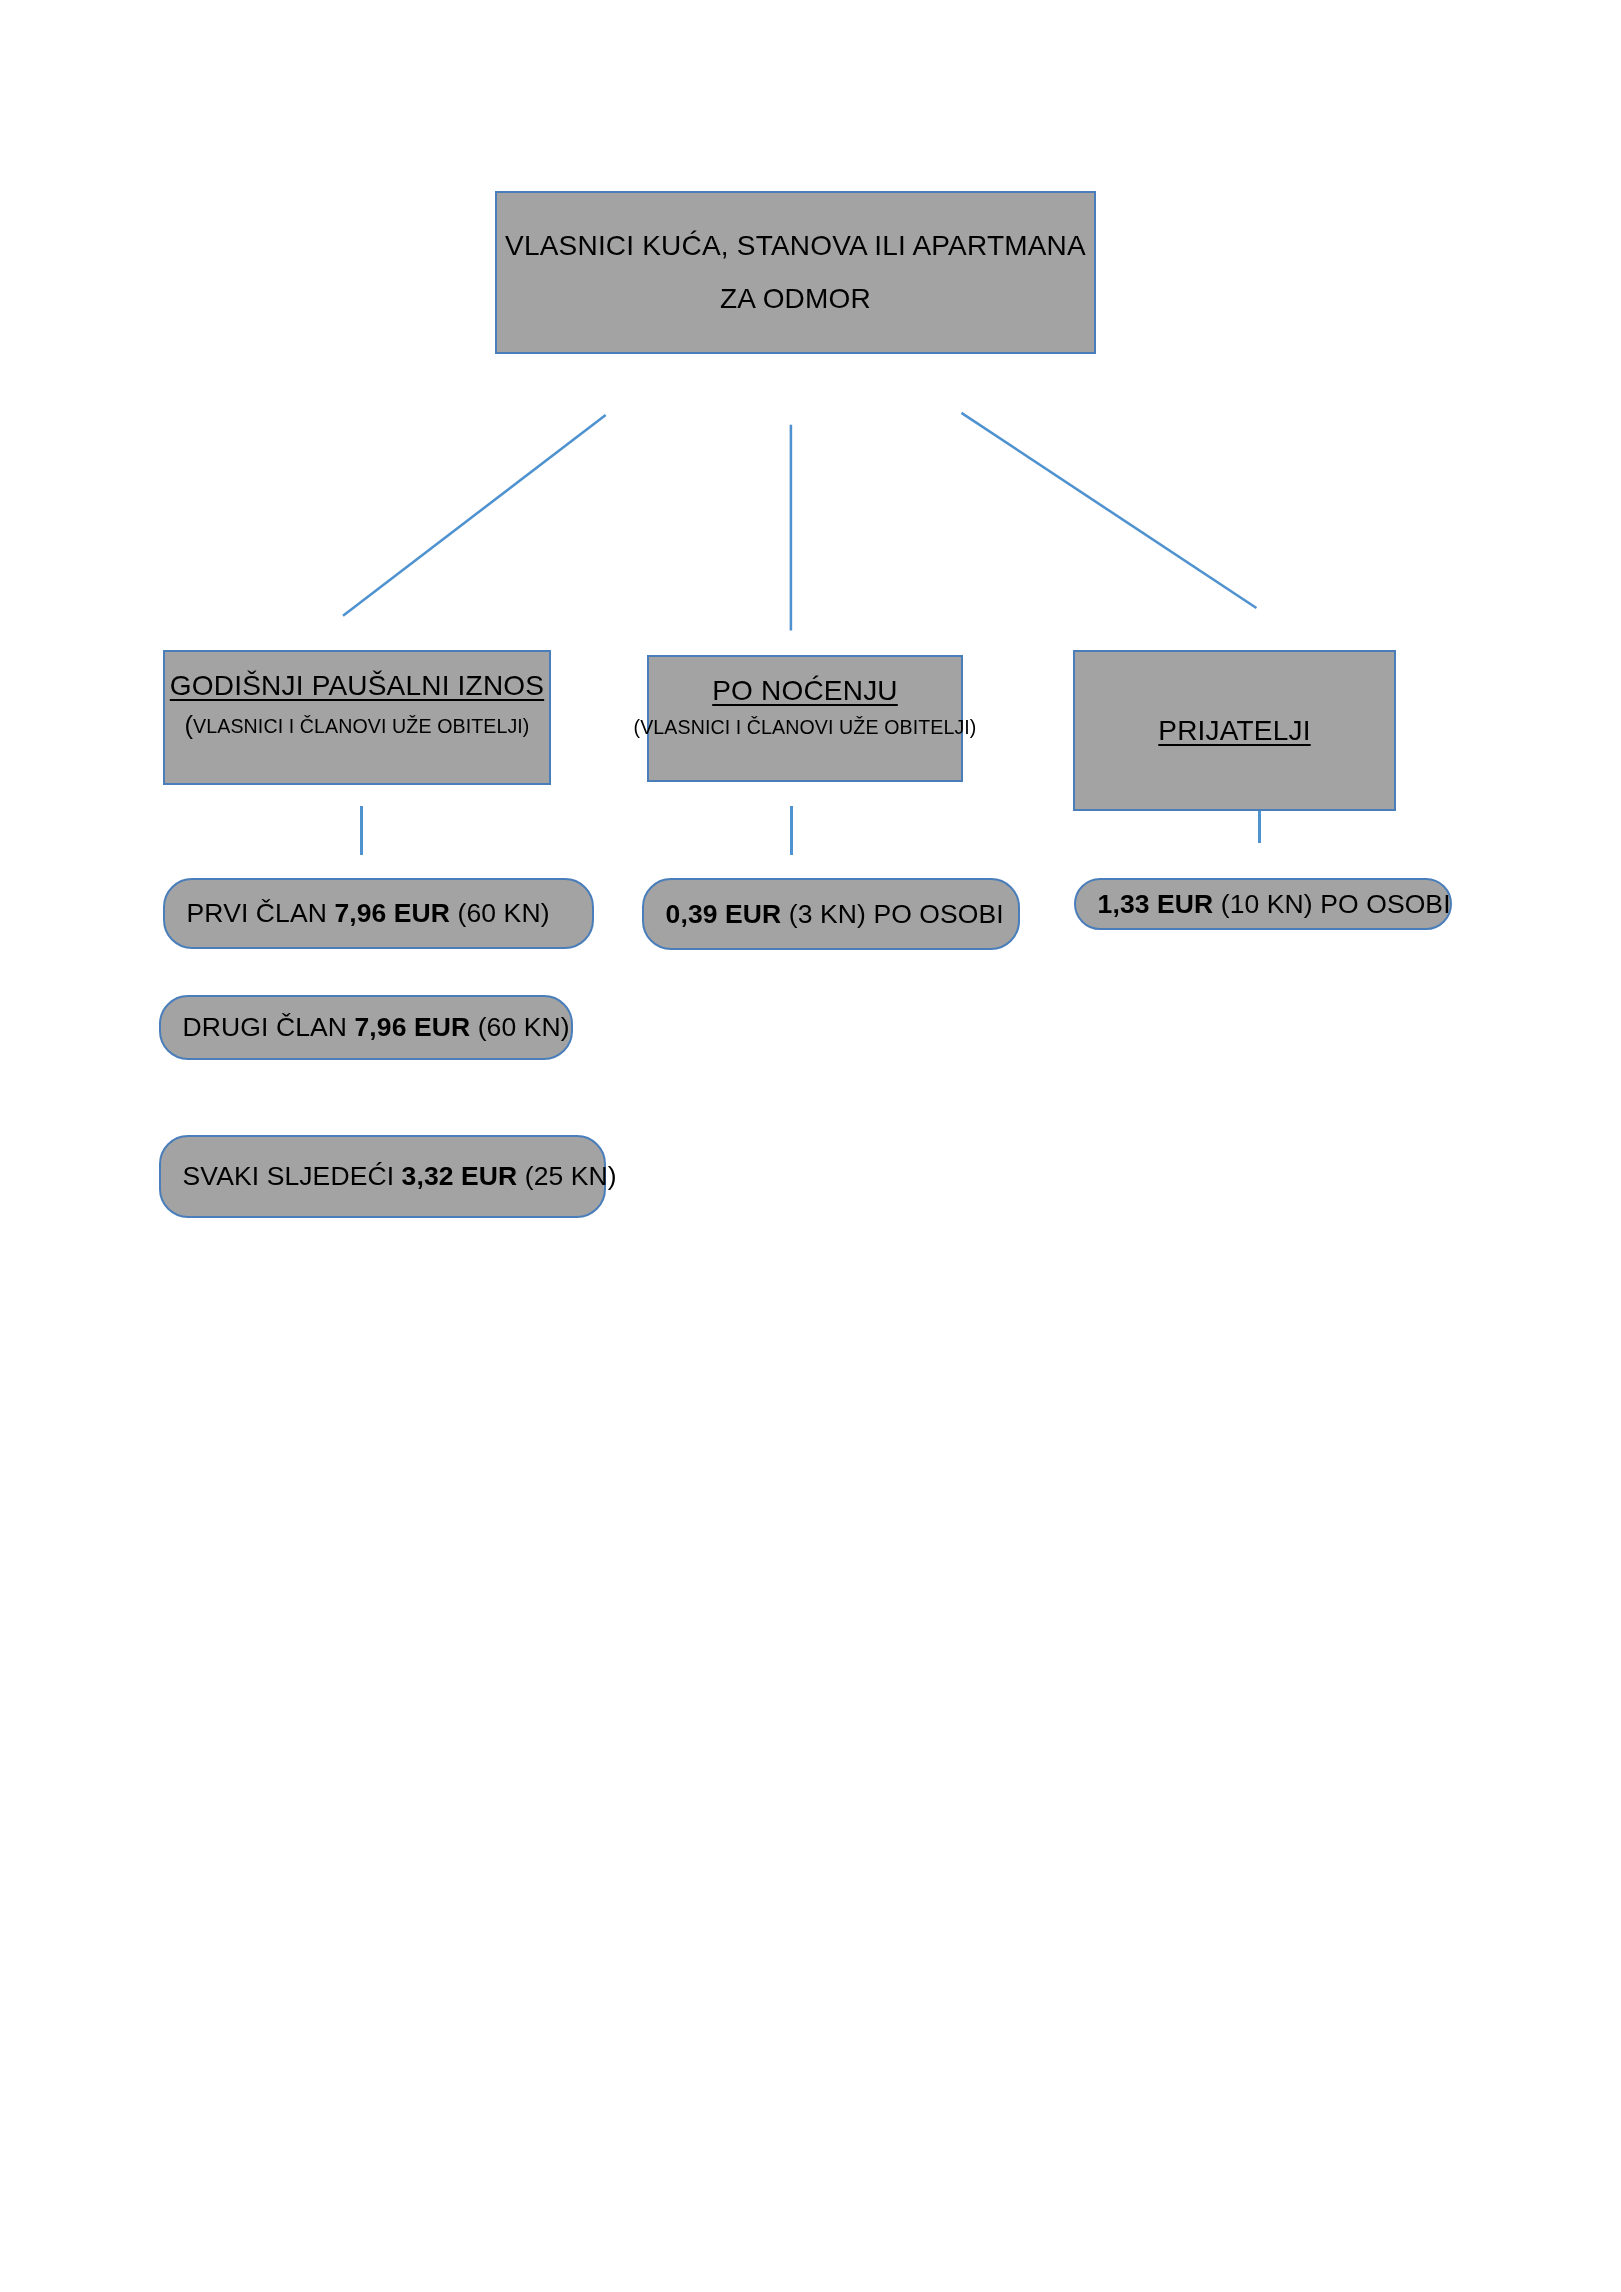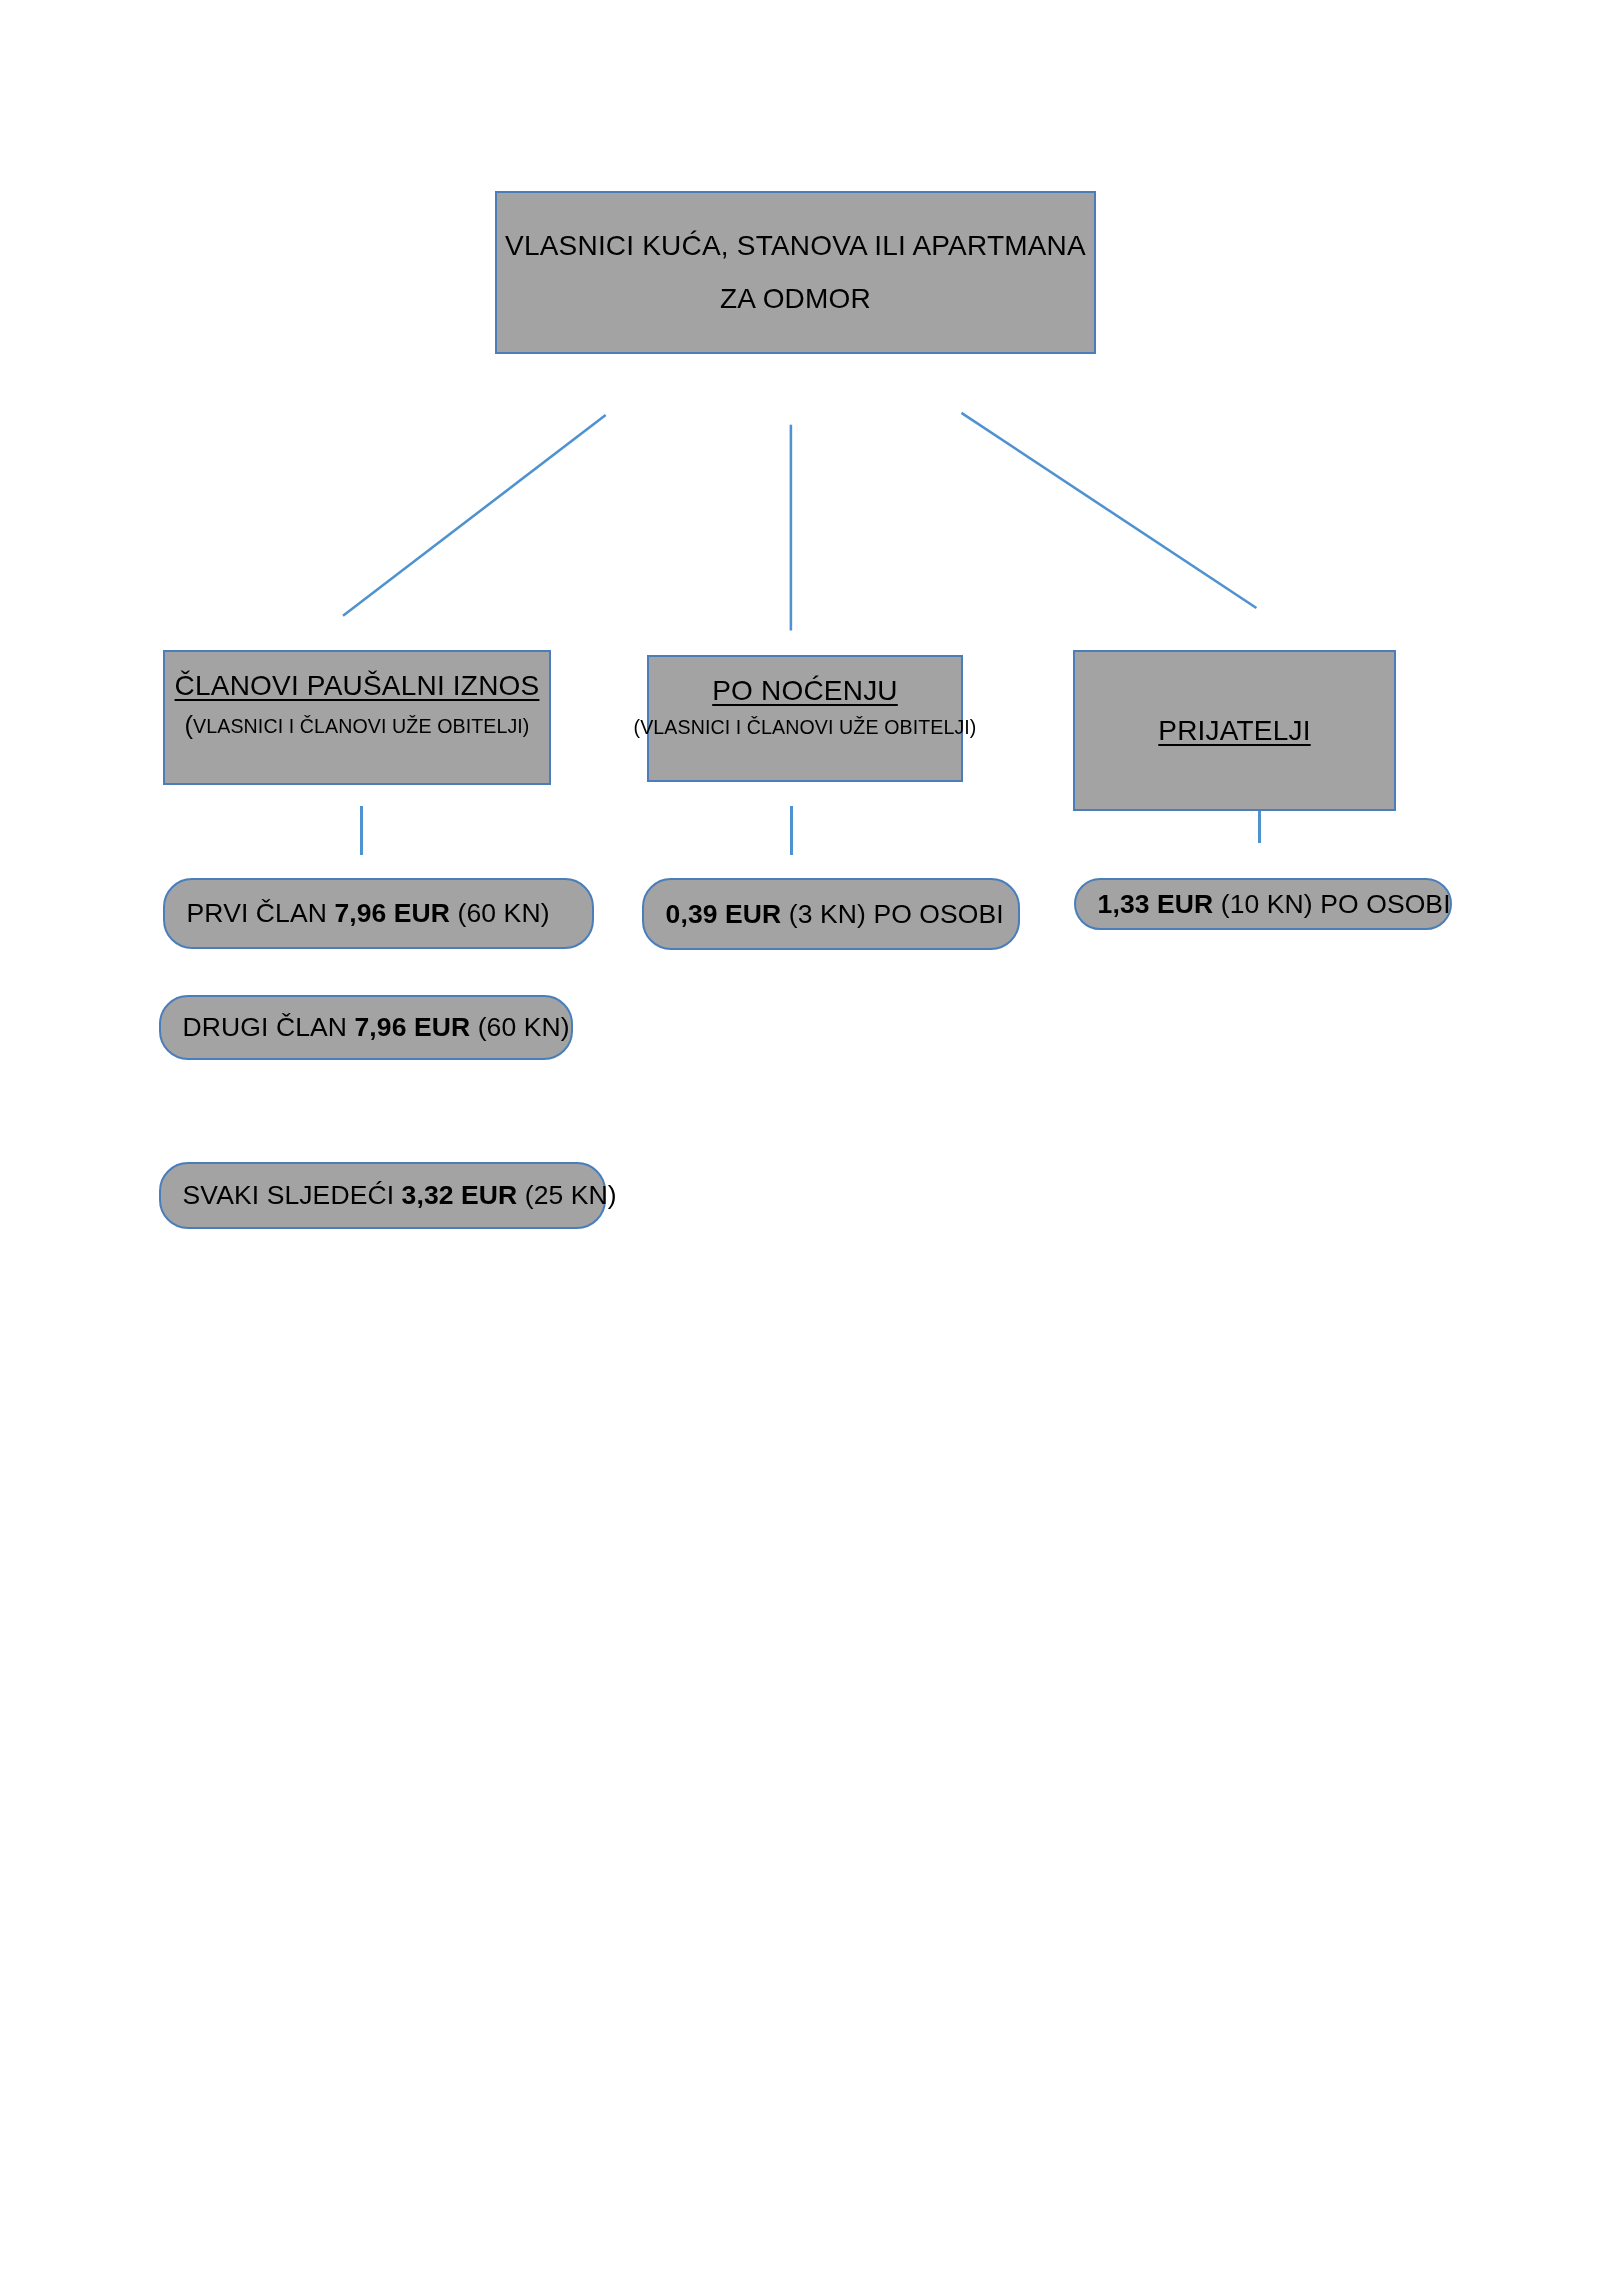--- a/index.html
+++ b/index.html
@@ -112,42 +112,42 @@
   <div class="v-connector" style="left:360px; top:806px; height:49px;"></div>
   <div class="v-connector" style="left:790px; top:806px; height:49px;"></div>
   <div class="v-connector" style="left:1258px; top:794px; height:49px;"></div>
 
   <div class="node node-root" style="left:495px; top:191px; width:601px; height:163px;">
     <div class="line line-1">VLASNICI KUĆA, STANOVA ILI APARTMANA</div>
     <div class="line line-2">ZA ODMOR</div>
   </div>
 
   <div class="node node-cat" style="left:163px; top:650px; width:388px; height:135px;">
-    <div class="cat-title">ČLANOVI PAUŠALNI IZNOS</div>
+    <div class="cat-title">GODIŠNJI PAUŠALNI IZNOS</div>
     <div class="cat-sub"><span class="big-paren">(</span><span>VLASNICI I ČLANOVI UŽE OBITELJI)</span></div>
   </div>
 
   <div class="node node-cat" style="left:647px; top:655px; width:316px; height:127px;">
     <div class="cat-title">PO NOĆENJU</div>
     <div class="cat-sub" style="margin-left:-11.8px; margin-right:-11.8px;"><span>(</span><span>VLASNICI I ČLANOVI UŽE OBITELJI)</span></div>
   </div>
 
   <div class="node node-cat" style="left:1073px; top:650px; width:323px; height:161px; justify-content:center; padding-top:0;">
     <div class="cat-title"> PRIJATELJI</div>
   </div>
 
   <div class="node node-amt" style="left:163px; top:878px; width:431px; height:71px;">
     <div class="amt-line"><span>PRVI ČLAN </span><b>7,96 EUR</b><span> (60 KN)</span></div>
   </div>
 
   <div class="node node-amt" style="left:159px; top:995px; width:414px; height:65px;">
     <div class="amt-line"><span>DRUGI ČLAN </span><b>7,96 EUR</b><span> (60 KN)</span></div>
   </div>
 
-  <div class="node node-amt" style="left:159px; top:1162px; width:447px; height:67px;">
+  <div class="node node-amt" style="left:159px; top:1135px; width:447px; height:83px;">
     <div class="amt-line"><span>SVAKI SLJEDEĆI </span><b>3,32 EUR</b><span> (25 KN)</span></div>
   </div>
 
   <div class="node node-amt" style="left:642px; top:878px; width:378px; height:72px;">
     <div class="amt-line"><span></span><b>0,39 EUR</b><span> (3 KN) PO OSOBI</span></div>
   </div>
 
   <div class="node node-amt" style="left:1074px; top:878px; width:378px; height:52px;">
     <div class="amt-line"><span></span><b>1,33 EUR</b><span> (10 KN) PO OSOBI</span></div>
   </div>

